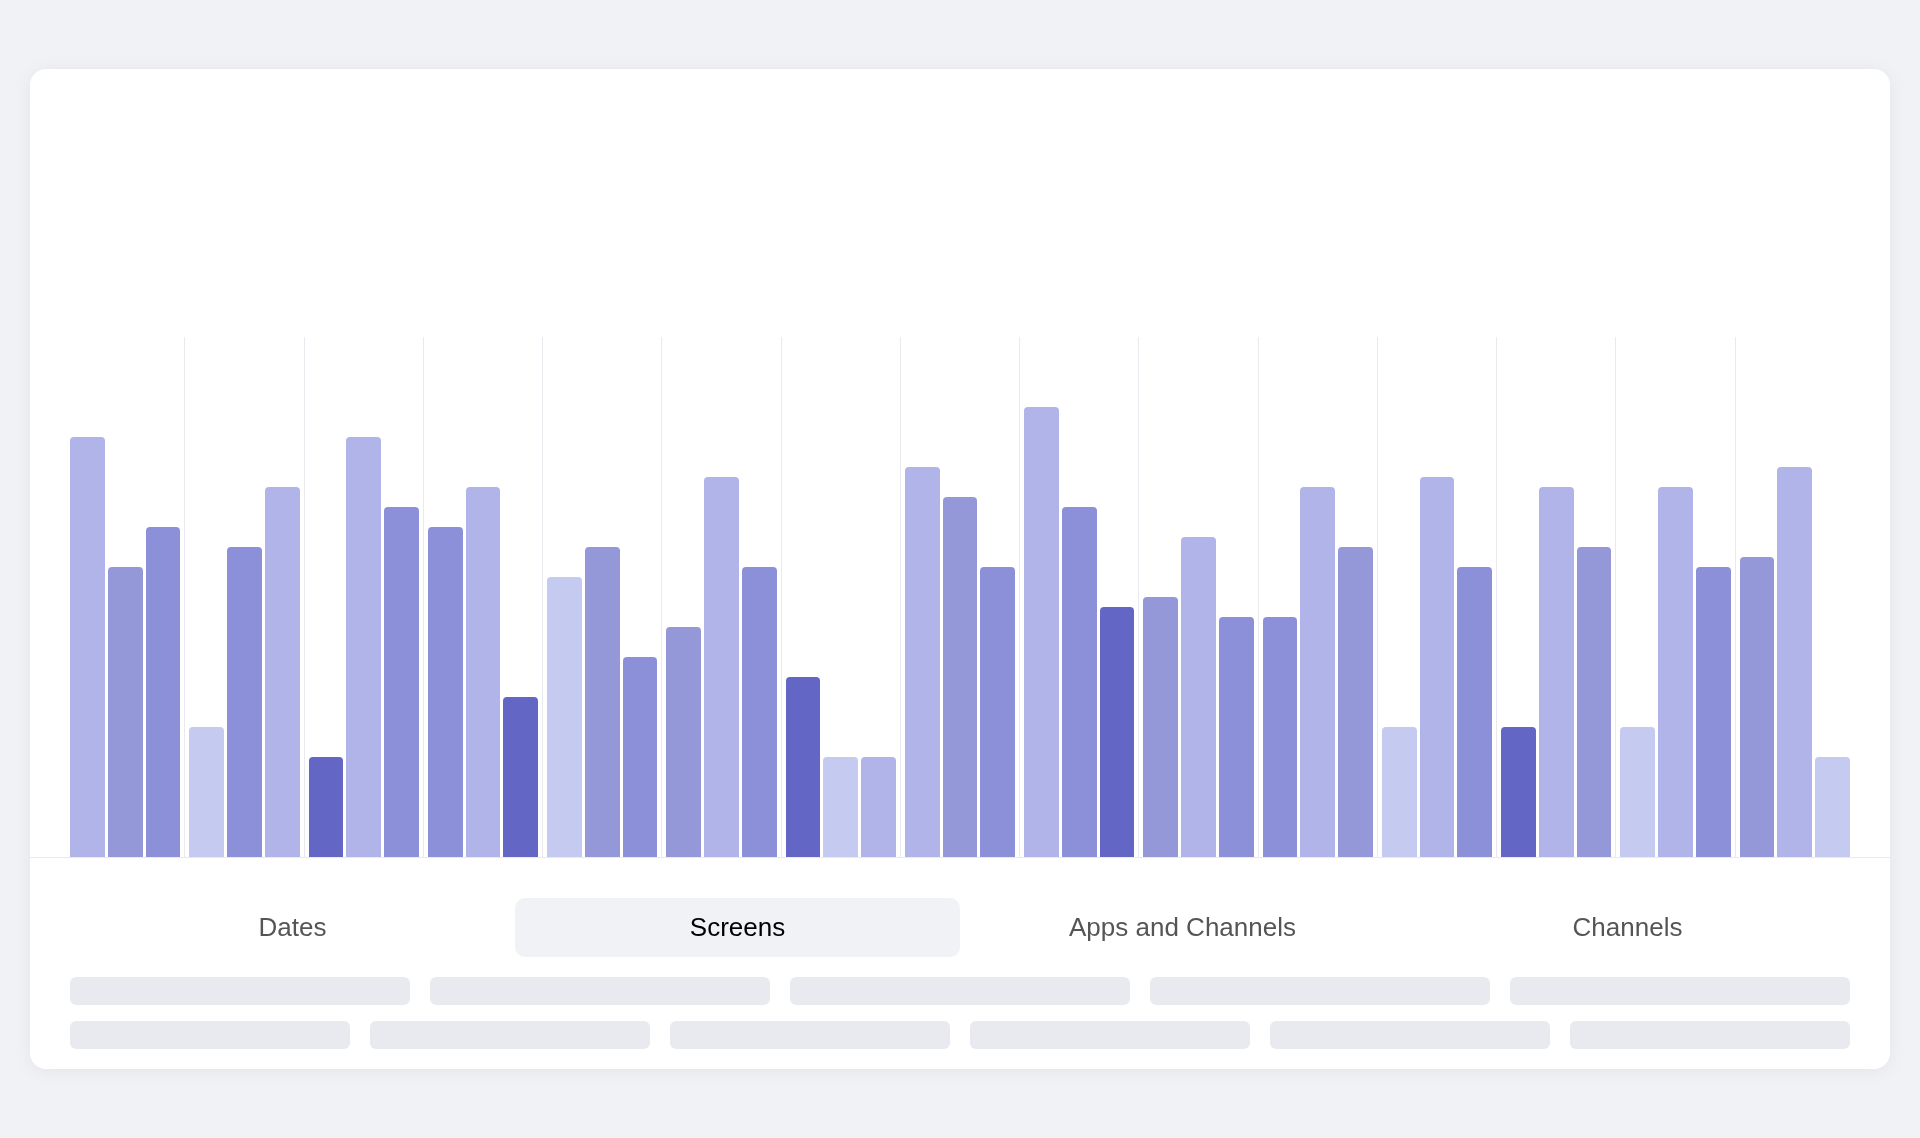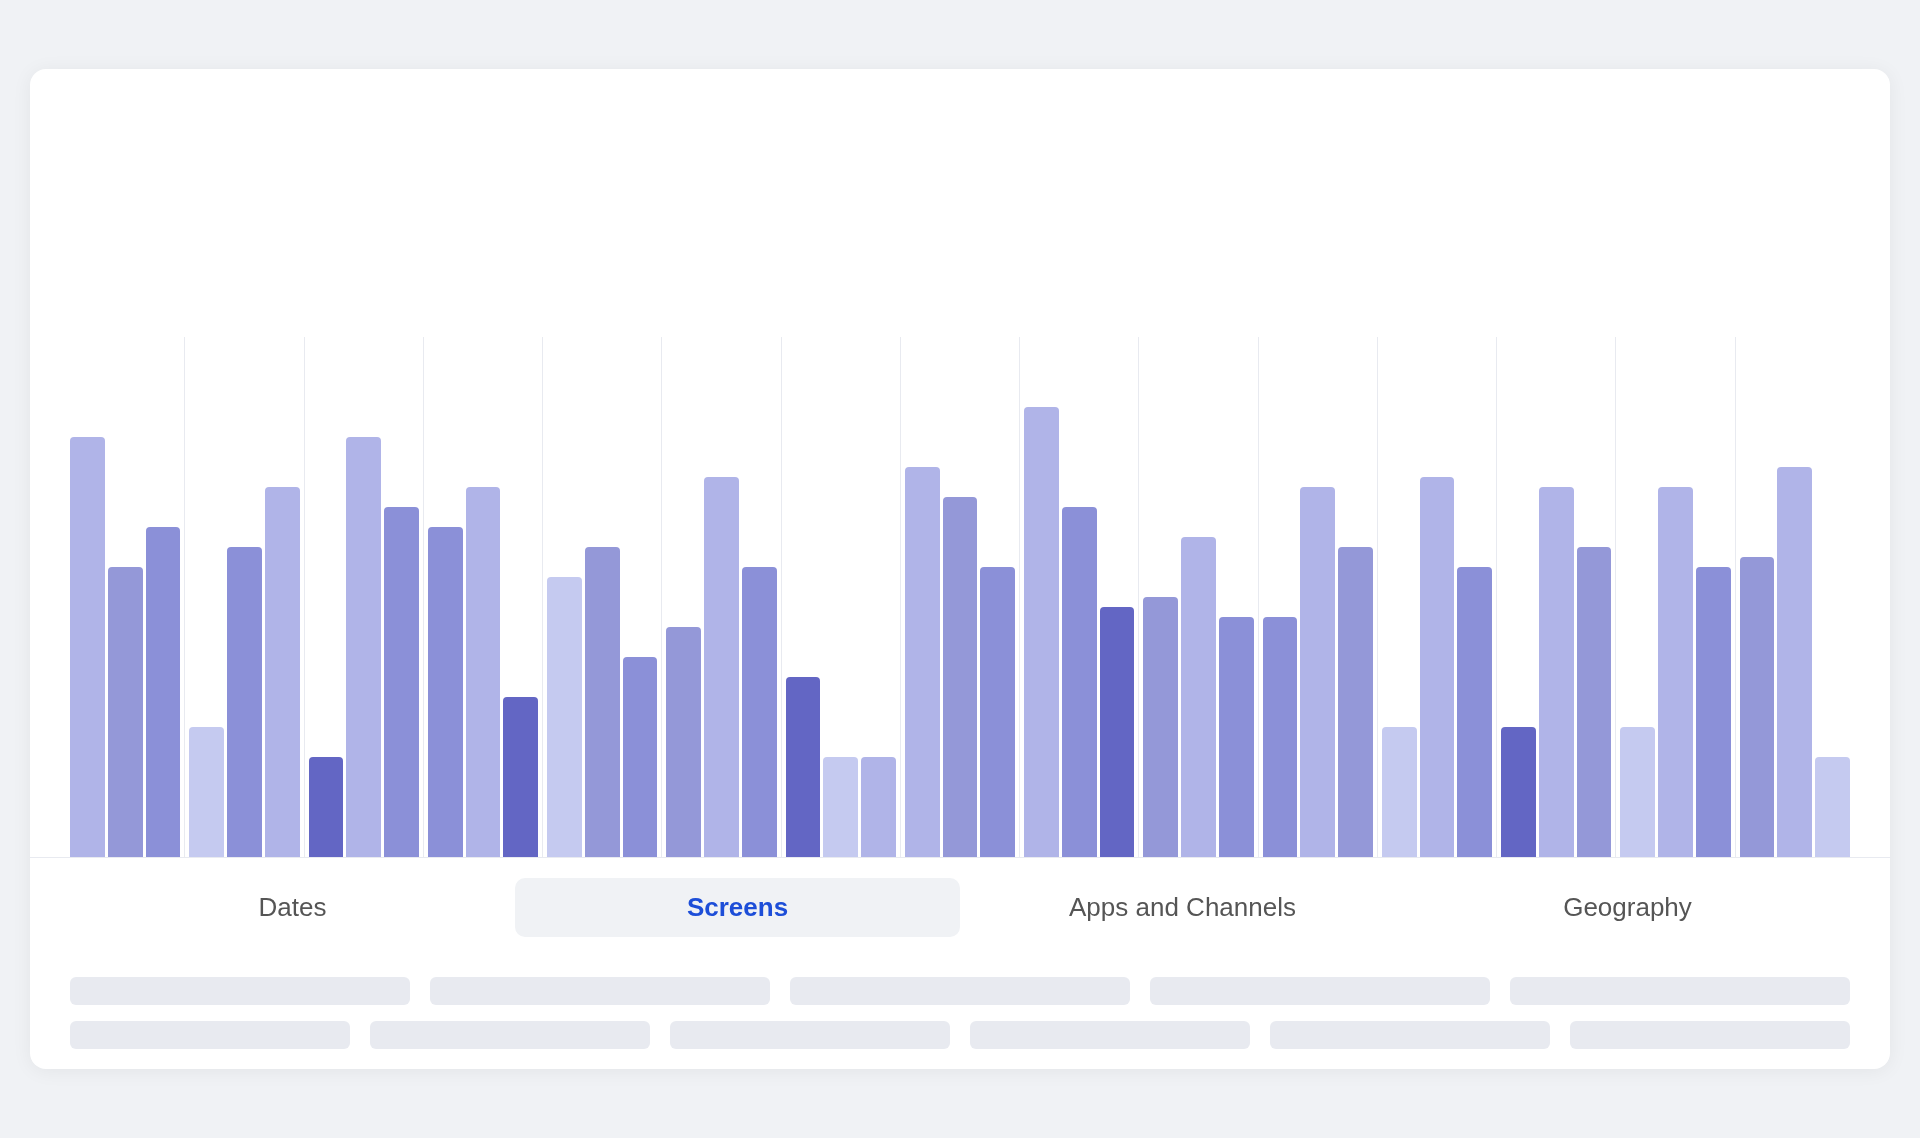--- a/index.html
+++ b/index.html
@@ -61,39 +61,39 @@
       height: 520px;
       flex-shrink: 0;
     }
 
     
     .tabs-area {
       padding: 0 40px;
       border-top: 1px solid #e8eaf0;
       height: 100px;
       display: flex;
-      align-items: center;
+      align-items: flex-end;
       gap: 0;
     }
 
     .tab-item {
       flex: 1;
       text-align: center;
       padding: 14px 20px;
       font-size: 26px;
       font-weight: 400;
       color: #555;
       cursor: pointer;
       border-radius: 10px;
     }
 
     .tab-item.active {
       background: #f0f2f5;
-      font-weight: 700;
-      color: #1d4ed8;
+      font-weight: 400;
+      color: #000000;
     }
 
     
     .bottom-area {
       padding: 20px 40px;
       display: flex;
       flex-direction: column;
       gap: 16px;
     }
 
@@ -208,21 +208,21 @@
           <div class="bar" style="height: 390px; background: rgb(176, 180, 232);"></div>
           <div class="bar" style="height: 100px; background: rgb(197, 202, 240);"></div>
         </div>
       </div>
   </div>
 
   <div class="tabs-area" id="tabs-area">
       <div class="tab-item">Dates</div>
       <div class="tab-item active">Screens</div>
       <div class="tab-item">Apps and Channels</div>
-      <div class="tab-item">Geography</div>
+      <div class="tab-item">Channels</div>
     </div>
 
   <div class="bottom-area">
     <div class="placeholder-row">
       <div class="placeholder-block"></div>
       <div class="placeholder-block"></div>
       <div class="placeholder-block"></div>
       <div class="placeholder-block"></div>
       <div class="placeholder-block"></div>
     </div>

